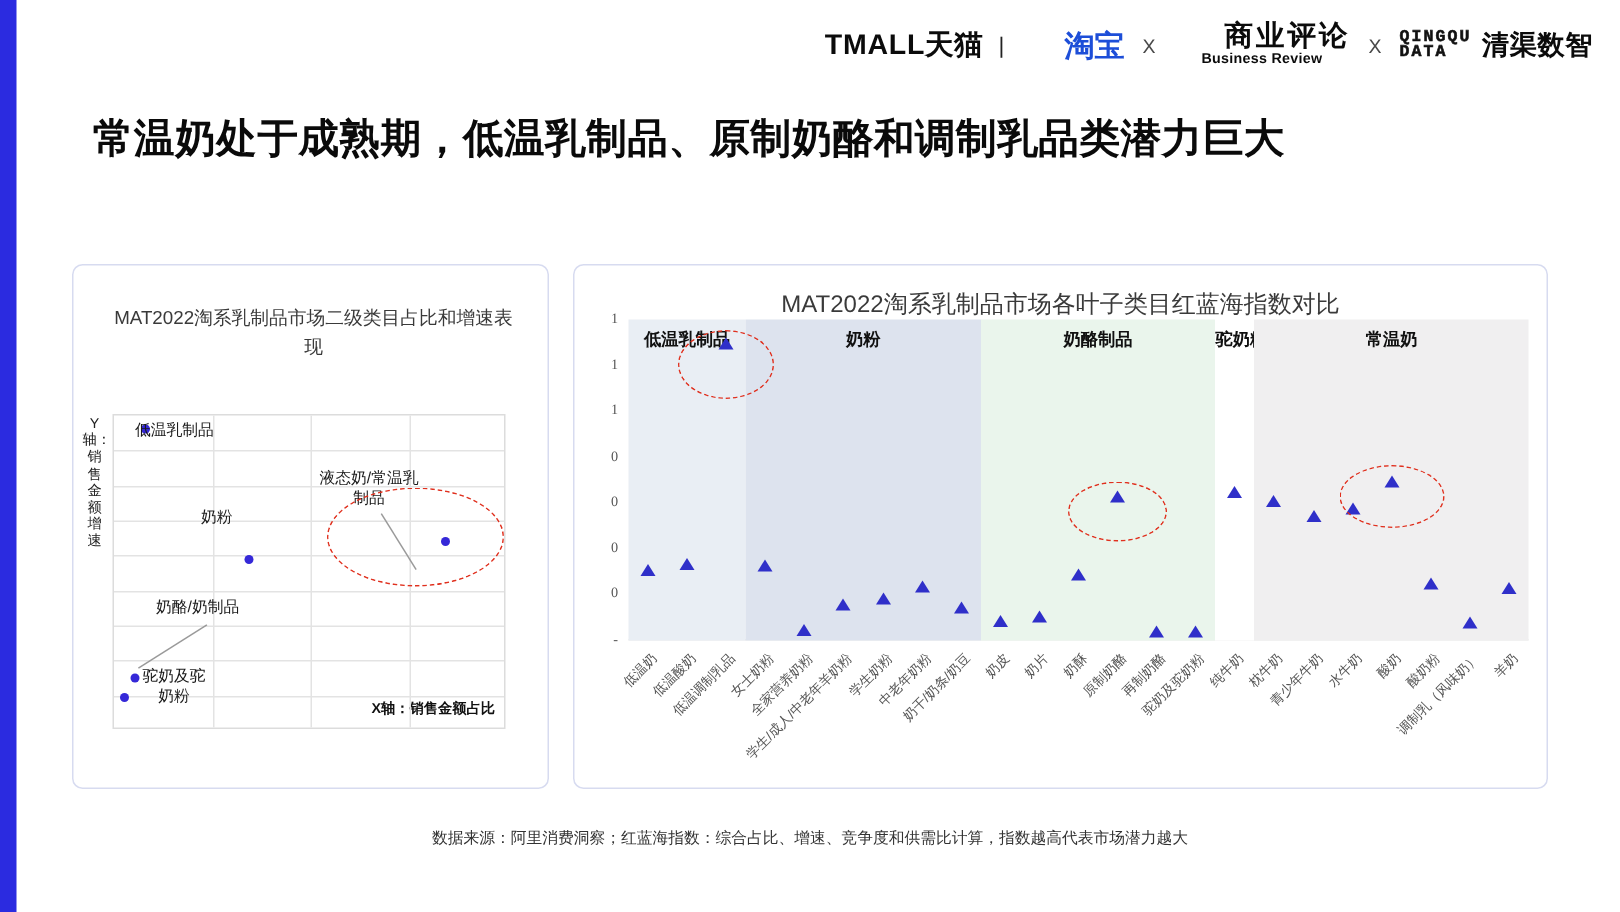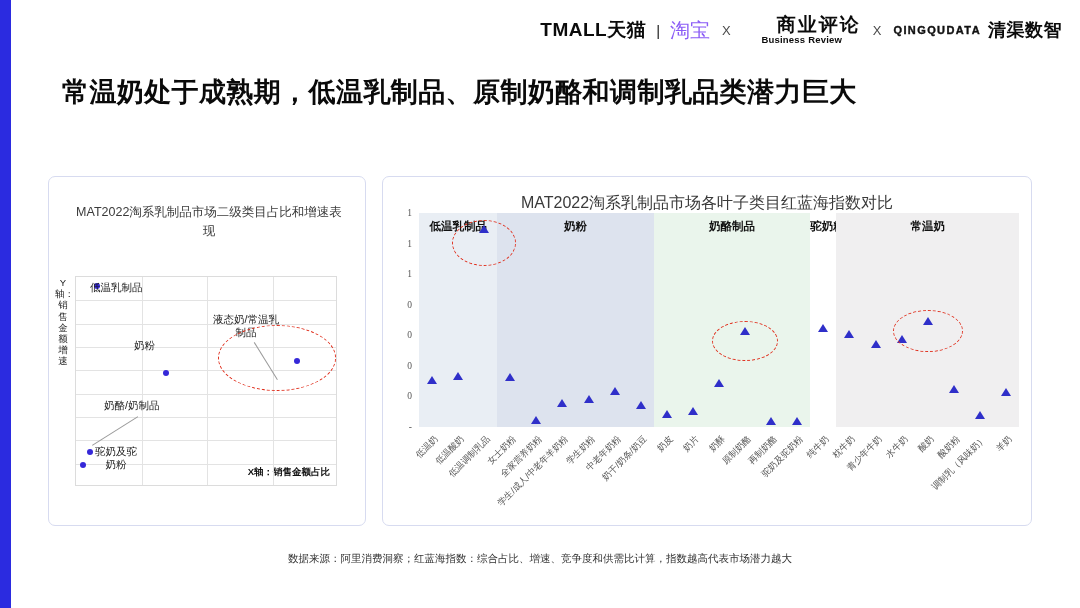--- a/index.html
+++ b/index.html
@@ -17,27 +17,27 @@
   .header{
     position:absolute; top:14px; right:18px;
     display:flex; align-items:center; gap:9px;
     height:32px;
   }
   .logo-tmall{
     font-size:19px; font-weight:700; letter-spacing:0.5px;
     color:#0b0b0b; white-space:nowrap; font-family:"Liberation Sans",sans-serif;
   }
   .logo-sep{ font-size:15px; color:#222; margin:0 1px; }
-  .logo-taobao{ font-size:20px; font-weight:400; color:#8b5cf6; }
+  .logo-taobao{ font-size:20px; font-weight:700; color:#1d4ed8;margin-left:30px; }
   .x-mark{ font-size:13px; color:#4a4a4a; padding:0 3px; }
   .logo-br{ display:flex; flex-direction:column; align-items:center; line-height:1; }
   .logo-br .cn{ font-size:19px; font-weight:700; letter-spacing:2px; color:#0b0b0b;margin-left:34px; }
   .logo-br .en{ font-size:9.5px; font-weight:700; letter-spacing:0.2px; color:#0b0b0b; margin-top:1px; }
   .logo-qq{ display:flex; align-items:center; gap:7px; }
-  .logo-qq .mark{ display:flex; flex-direction:row; line-height:0.92; }
+  .logo-qq .mark{ display:flex; flex-direction:column; line-height:0.92;font-family:Liberation Mono, monospace; }
   .logo-qq .mark span{
     font-size:11px; font-weight:700; letter-spacing:1.4px; color:#111;
     -webkit-text-stroke:0.4px #111;
   }
   .logo-qq .cn{ font-size:18px; font-weight:700; color:#0b0b0b; letter-spacing:0.5px; }
 
   
   .page-title{
     position:absolute; left:62px; top:74px;
     font-size:27px; font-weight:bold; color:#0a0a0a;

